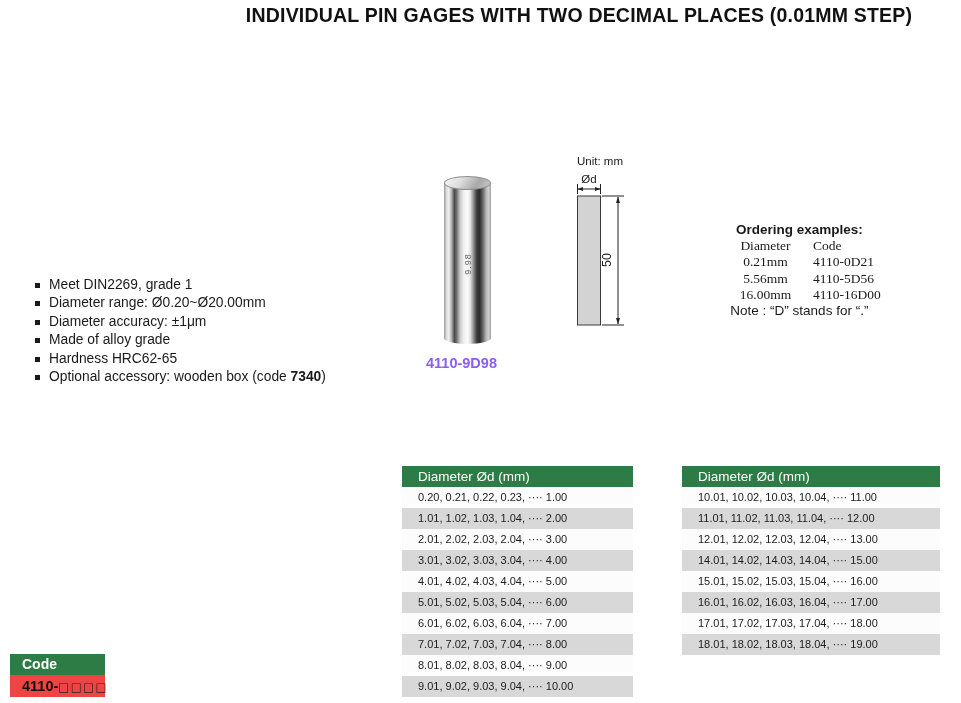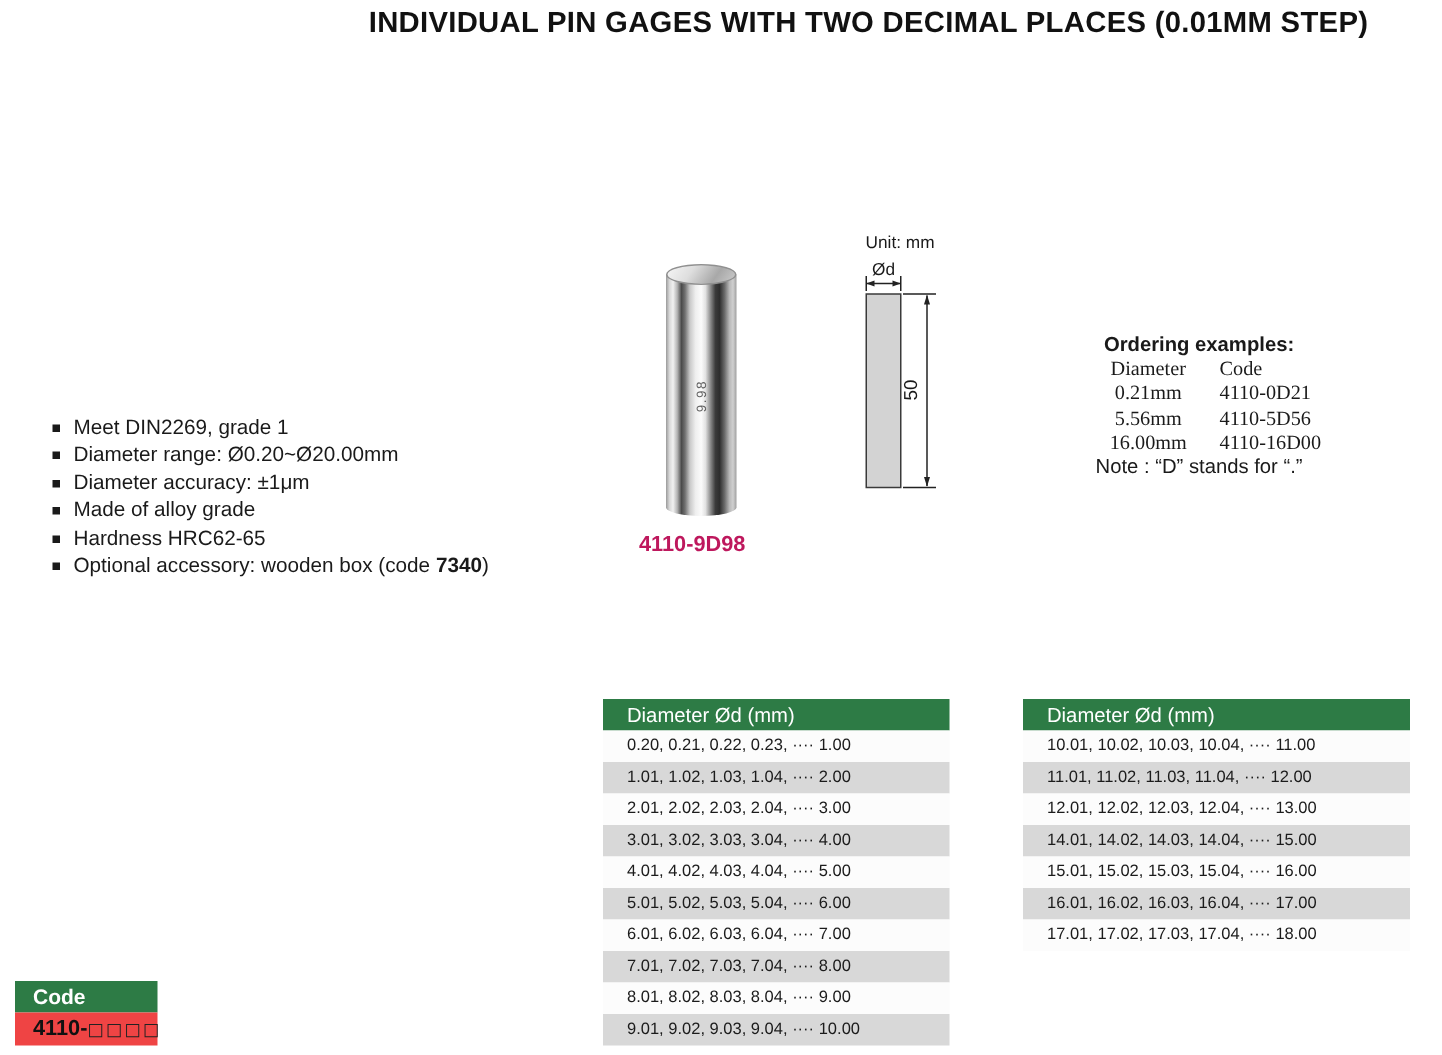--- a/index.html
+++ b/index.html
@@ -31,21 +31,21 @@
       #fbfbfb 50%,#e2e2e2 56%,#8d8d8d 63%,#3b3b3b 70%,
       #2d2d2d 76%,#6a6a6a 83%,#b8b8b8 90%,#d0d0d0 95%,#9f9f9f 100%);
     border-radius:0 0 24px 24px / 0 0 6px 6px;
   }
   .pin-engraving{
     position:absolute;left:0;top:0;width:47px;height:161px;display:flex;align-items:center;justify-content:center;
   }
   .pin-engraving span{
     transform:rotate(-90deg);font-size:9px;color:rgba(70,70,70,0.85);letter-spacing:1px;white-space:nowrap;
   }
-  .pin-label{position:absolute;left:426px;top:355px;font-size:14.5px;font-weight:bold;color:#be185d;}
+  .pin-label{position:absolute;left:426px;top:355px;font-size:14.5px;font-weight:bold;color:#8b5cf6;}
   
   .drawing{position:absolute;left:560px;top:152px;}
   .drawing text{font-family:"Liberation Sans","DejaVu Sans",sans-serif;fill:#1a1a1a;}
   
   .ordering{position:absolute;left:718px;top:222px;font-size:13.5px;line-height:16.2px;color:#1a1a1a;text-align:center;}
   .ord-title{font-weight:bold;}
   .ord-row{display:flex;font-family:Liberation Serif, serif;}
   .ord-col1{width:95px;}
   
   .dia-table{position:absolute;top:466px;}
@@ -172,20 +172,21 @@
 
   <div class="dia-table right">
     <div class="tbl-header">Diameter Ød (mm)</div>
     <div class="tbl-row">10.01, 10.02, 10.03, 10.04, ···· 11.00</div>
     <div class="tbl-row">11.01, 11.02, 11.03, 11.04, ···· 12.00</div>
     <div class="tbl-row">12.01, 12.02, 12.03, 12.04, ···· 13.00</div>
     <div class="tbl-row">14.01, 14.02, 14.03, 14.04, ···· 15.00</div>
     <div class="tbl-row">15.01, 15.02, 15.03, 15.04, ···· 16.00</div>
     <div class="tbl-row">16.01, 16.02, 16.03, 16.04, ···· 17.00</div>
     <div class="tbl-row">17.01, 17.02, 17.03, 17.04, ···· 18.00</div>
+    <div class="tbl-row">18.01, 18.02, 18.03, 18.04, ···· 19.00</div>
   </div>
 
   <div class="code-box">
     <div class="code-header">Code</div>
     <div class="code-row">
       <span class="code-prefix">4110-</span><span class="code-squares">□□□□</span>
     </div>
   </div>
 
 </div>

